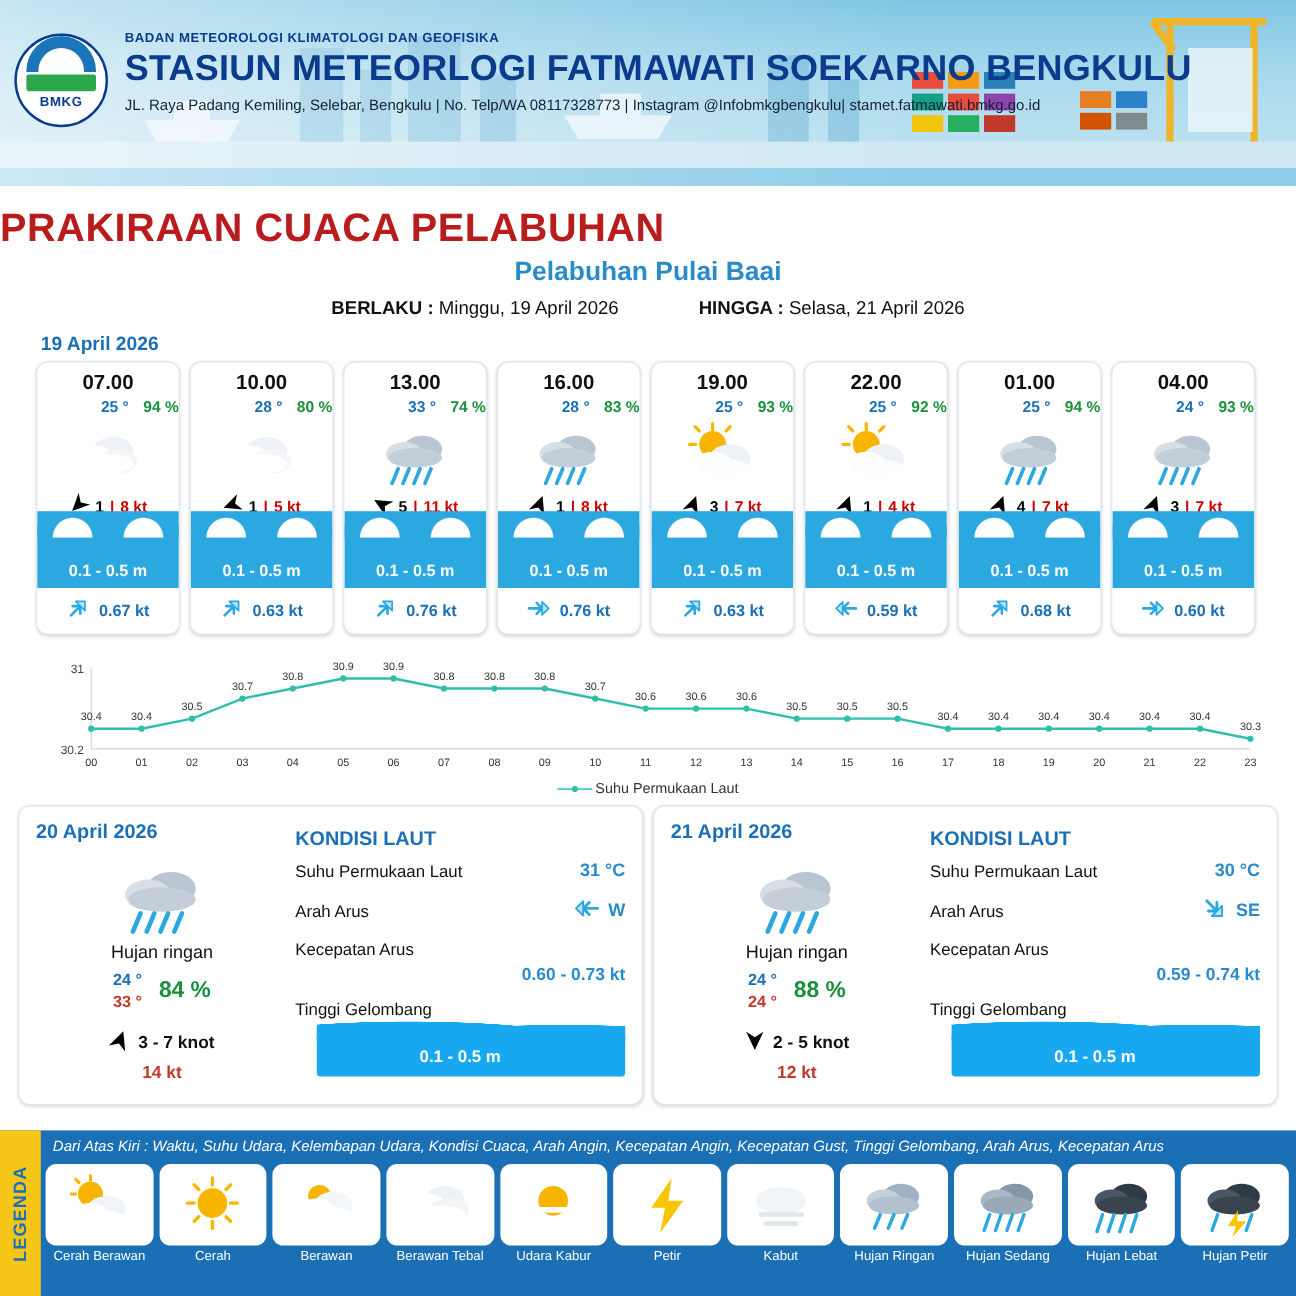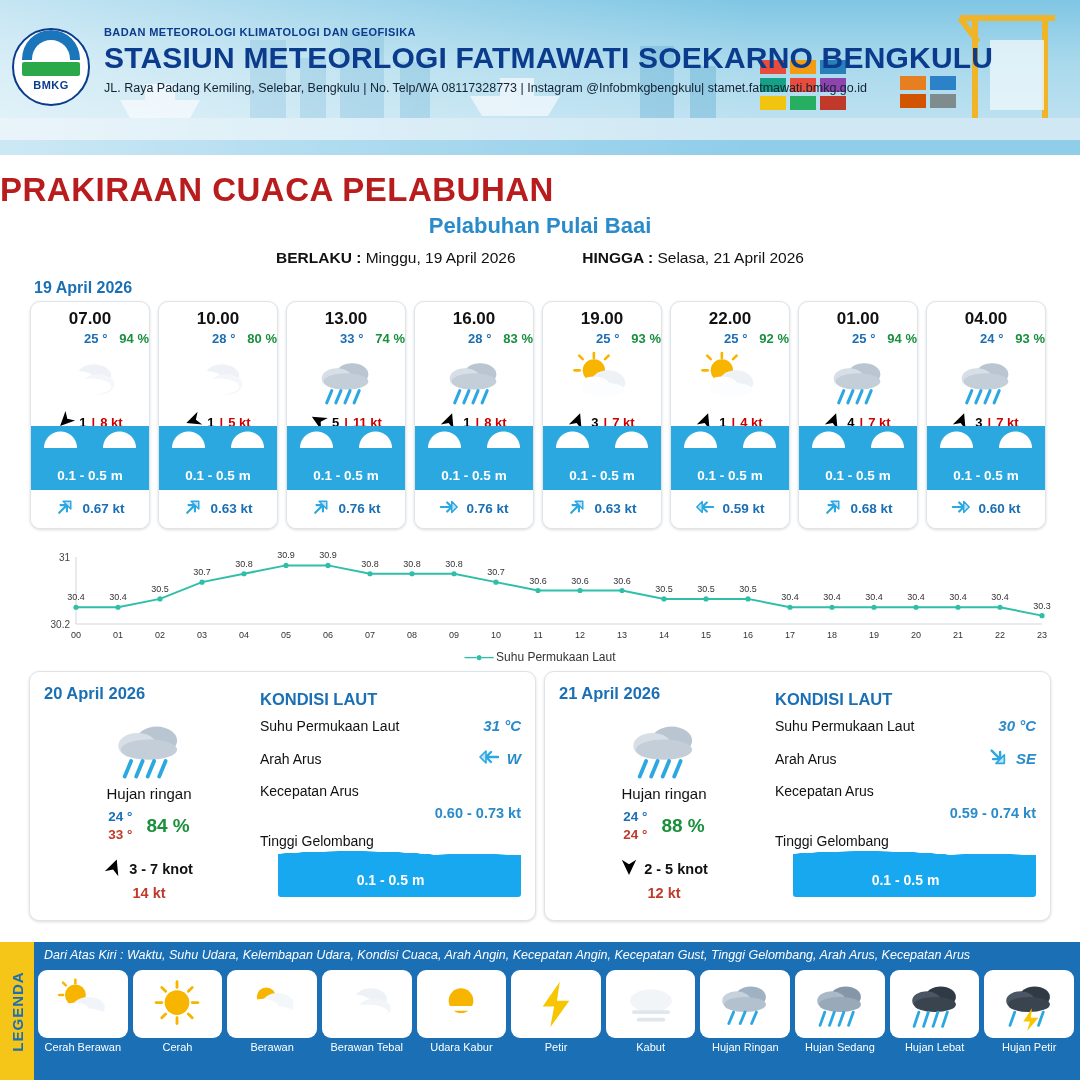--- a/index.html
+++ b/index.html
@@ -71,40 +71,40 @@
   .wave-txt { position:absolute; left:0; right:0; bottom:7px; text-align:center; color:#fff; font-size:13.5px; font-weight:bold; }
   .c-cur { display:flex; align-items:center; justify-content:center; gap:7px; padding:7px 0 8px; font-size:13.5px; font-weight:bold; color:#1b6fb5; background:#fff; }
 
   
   .chart-wrap { margin:14px 28px 0 28px; position:relative; height:120px; }
   .chart-svg { display:block; }
   .legend-line { text-align:center; font-size:12px; color:#333; margin-top:2px; }
   .legend-line .dash { color:#2fbfa8; font-weight:bold; letter-spacing:-1px; }
 
   
-  .daypanels { display:flex; gap:8px; padding:8px 29px 0; }
+  .daypanels { display:flex; gap:8px; padding:8px 15px 0; }
   .dpanel {
     flex:1; background:#fff; border:1px solid #dde4ea; border-radius:10px;
     box-shadow:0 1px 3px rgba(0,0,0,.14); padding:12px 14px 10px; display:flex; position:relative; min-height:250px;
   }
   .dp-left { width:210px; text-align:center; }
   .dp-date { font-size:16.5px; font-weight:bold; color:#1b6fb5; text-align:left; }
   .dp-icon { height:72px; display:flex; align-items:center; justify-content:center; margin-top:8px; }
   .dp-cond { font-size:15px; color:#111; margin-top:2px; }
   .dp-tt { display:flex; justify-content:center; gap:14px; margin-top:6px; align-items:center; }
   .dp-tt .temps { display:flex; flex-direction:column; font-size:13.5px; font-weight:bold; line-height:1.35; }
   .dp-tmin { color:#1b6fb5; }
   .dp-tmax { color:#c0392b; }
   .dp-hum { font-size:19px; font-weight:bold; color:#1a8f3c; }
   .dp-wind { display:flex; align-items:center; justify-content:center; gap:6px; font-size:14.5px; font-weight:bold; color:#111; margin-top:14px; }
   .dp-gust { font-size:14.5px; font-weight:bold; color:#c0392b; margin-top:6px; }
   .dp-right { flex:1; padding-left:6px; }
   .dp-title { font-size:16.5px; font-weight:bold; color:#1b6fb5; margin:6px 0 8px; }
   .dp-row { display:flex; align-items:center; justify-content:space-between; font-size:14px; color:#111; margin-bottom:12px; }
-  .dp-val { color:#2a8bcb; font-weight:bold; font-size:15px;font-style:italic; }
+  .dp-val { color:#2a8bcb; font-weight:bold; font-size:15px; }
   .dp-val2 { color:#2a8bcb; font-weight:bold; font-size:14.5px; }
   .dp-wavebox { position:relative; height:46px; margin-top:2px; }
   .dp-wavebox .bar { position:absolute; left:18px; right:0; bottom:0; height:36px; background:#17a8ef; border-radius:3px; }
   .dp-wavebox .crest { position:absolute; left:18px; right:0; bottom:30px; height:20px;
     background:radial-gradient(ellipse at 30% 100%, #17a8ef 0 55%, transparent 56%),
                radial-gradient(ellipse at 80% 100%, #17a8ef 0 45%, transparent 46%); }
   .dp-wavebox .lbl { position:absolute; left:0; right:0; bottom:9px; text-align:center; color:#fff; font-weight:bold; font-size:14px; }
 
   
   .legend {

